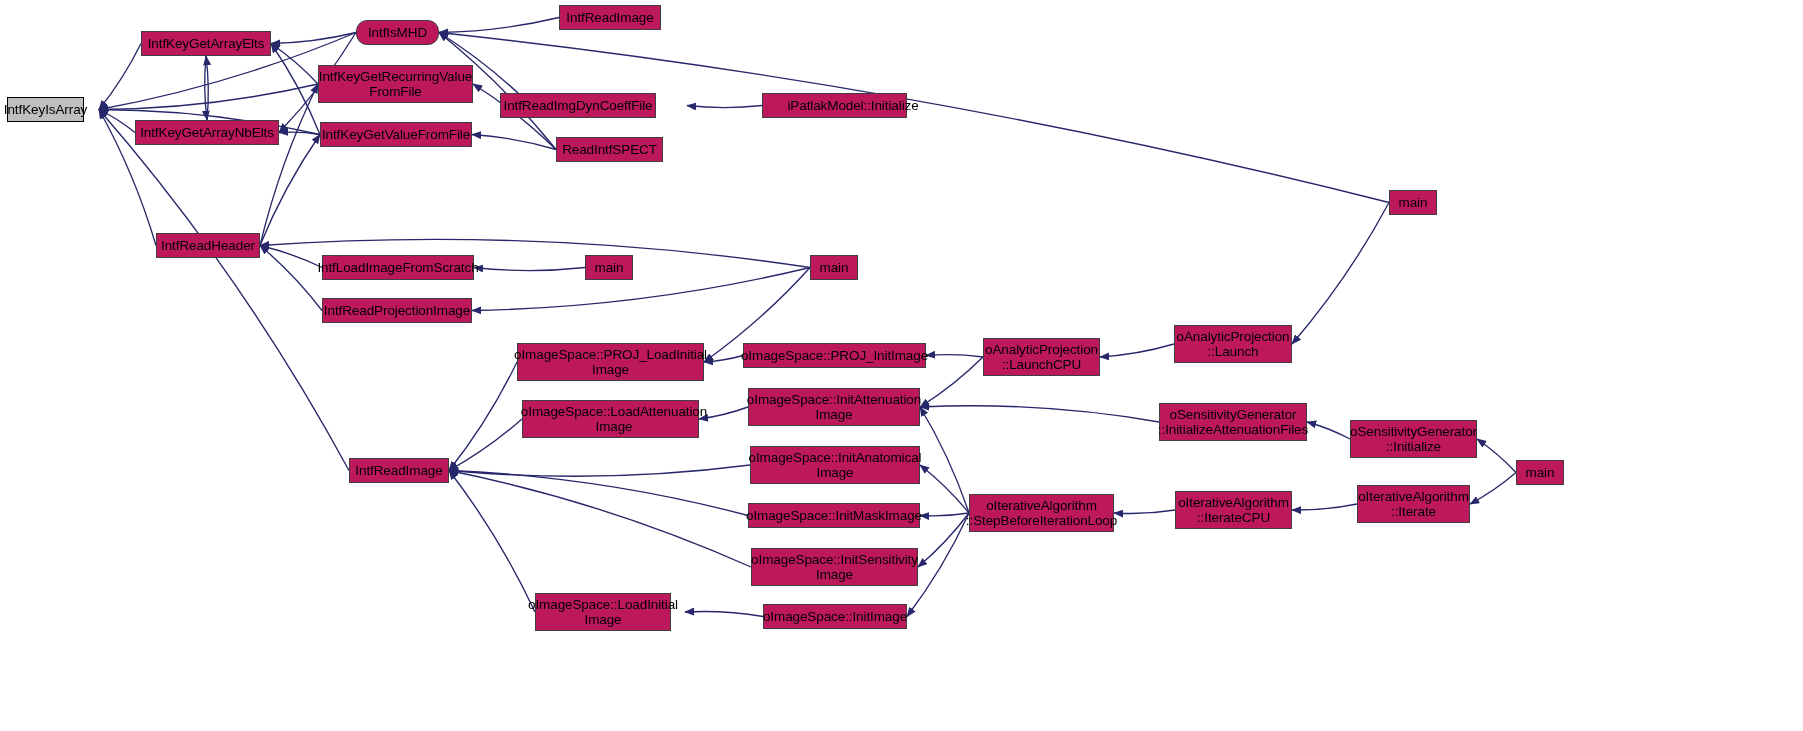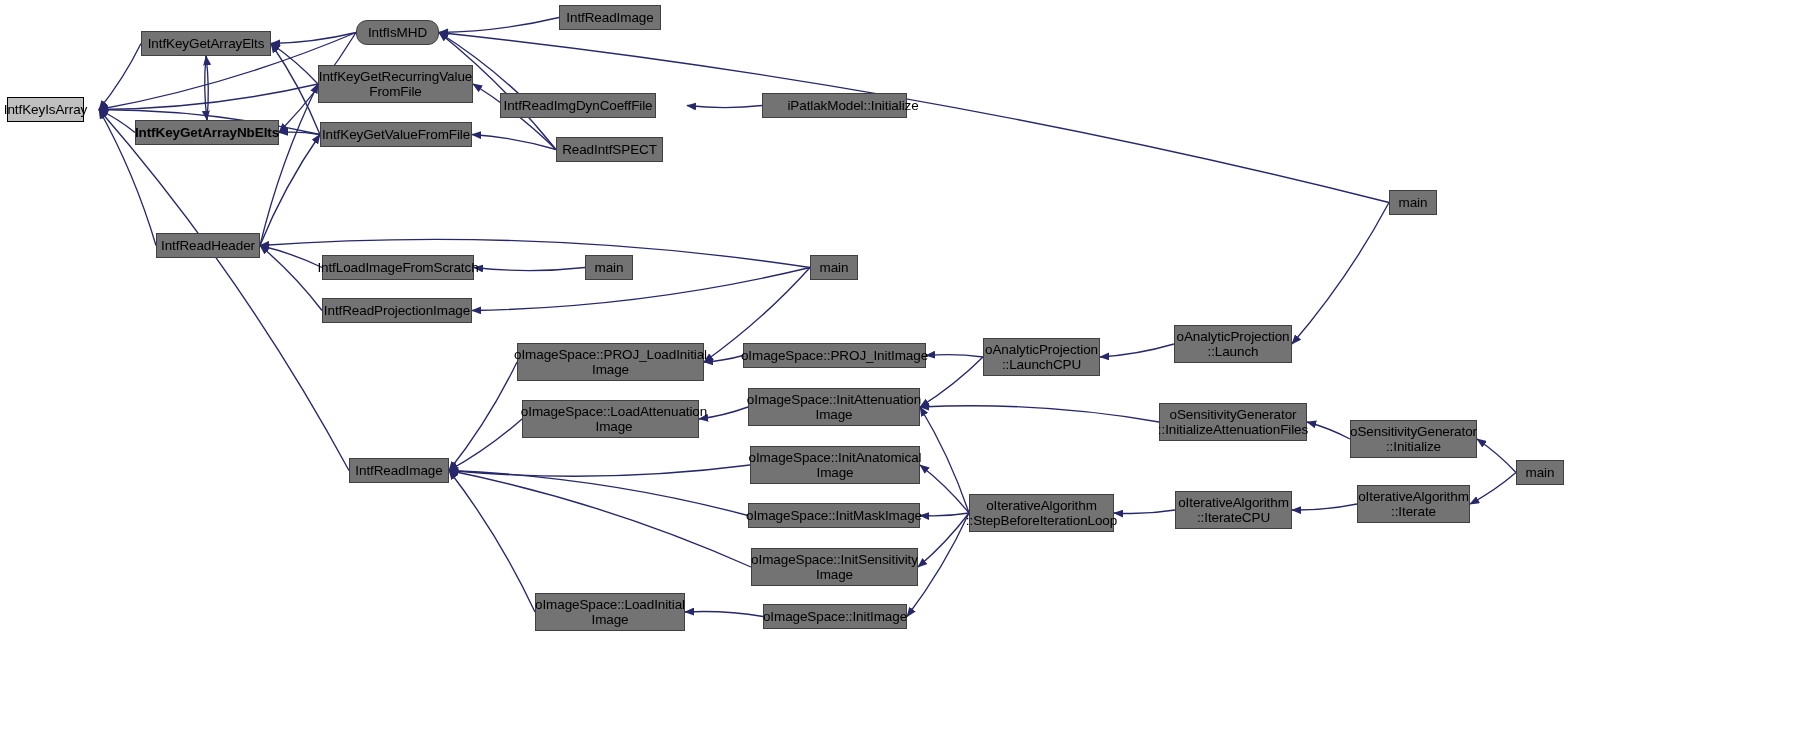--- a/index.html
+++ b/index.html
@@ -1,19 +1,19 @@
 <!DOCTYPE html>
 <html><head>
 <meta charset="utf-8">
 <style>
   html,body{margin:0;padding:0;background:#ffffff;}
   #canvas{position:relative;width:1803px;height:731px;background:#ffffff;
           font-family:"Liberation Sans","DejaVu Sans",sans-serif;overflow:hidden;}
   svg.edges{position:absolute;left:0;top:0;width:1803px;height:731px;pointer-events:none;}
-  .node{position:absolute;box-sizing:border-box;border:1px solid #000000;background:#737373;
+  .node{position:absolute;box-sizing:border-box;border:1px solid #000000;background:#be185d;
         display:flex;align-items:center;justify-content:center;text-align:center;
         font-size:13.5px;color:#000000;line-height:1.12;letter-spacing:-0.1px;
         padding:0 3px;white-space:pre-line;}
   .node.highlight{background:#bfbfbf;}
   .node.thick{border:1.6px solid #404040;}
 </style>
 </head>
 <body>
 
 <div id="canvas">
@@ -79,21 +79,21 @@
         <path d="M969,513 Q943.6925,568.16 907,616.5" marker-end="url(#ah)"></path>
       </g>
   </svg>
   <div id="node-layer">
       <div class="node highlight" style="left: 7px; top: 97px; width: 77px; height: 25px;">IntfKeyIsArray</div>
       <div class="node thick" style="left: 141px; top: 31px; width: 130px; height: 25px;">IntfKeyGetArrayElts</div>
       <div class="node thick" style="left: 356px; top: 20px; width: 83px; height: 25px; border-radius: 11px;">IntfIsMHD</div>
       <div class="node thick" style="left: 559px; top: 5px; width: 102px; height: 25px;">IntfReadImage</div>
       <div class="node thick" style="left: 318px; top: 65px; width: 155px; height: 38px;">IntfKeyGetRecurringValue
 FromFile</div>
-      <div class="node thick" style="left: 135px; top: 120px; width: 144px; height: 25px; font-weight: bold;">IntfKeyGetArrayNbElts</div>
+      <div class="node thick" style="left: 135px; top: 120px; width: 144px; height: 25px;">IntfKeyGetArrayNbElts</div>
       <div class="node thick" style="left: 320px; top: 122px; width: 152px; height: 25px;">IntfKeyGetValueFromFile</div>
       <div class="node thick" style="left: 500px; top: 93px; width: 156px; height: 25px;">IntfReadImgDynCoeffFile</div>
       <div class="node thick" style="left: 762px; top: 93px; width: 145px; height: 25px; padding-left: 40px;">iPatlakModel::Initialize</div>
       <div class="node thick" style="left: 556px; top: 137px; width: 107px; height: 25px;">ReadIntfSPECT</div>
       <div class="node thick" style="left: 1389px; top: 190px; width: 48px; height: 25px;">main</div>
       <div class="node thick" style="left: 156px; top: 233px; width: 104px; height: 25px;">IntfReadHeader</div>
       <div class="node thick" style="left: 322px; top: 255px; width: 152px; height: 25px;">IntfLoadImageFromScratch</div>
       <div class="node thick" style="left: 585px; top: 255px; width: 48px; height: 25px;">main</div>
       <div class="node thick" style="left: 810px; top: 255px; width: 48px; height: 25px;">main</div>
       <div class="node thick" style="left: 322px; top: 298px; width: 150px; height: 25px;">IntfReadProjectionImage</div>
@@ -118,17 +118,17 @@
       <div class="node thick" style="left: 748px; top: 503px; width: 172px; height: 25px;">oImageSpace::InitMaskImage</div>
       <div class="node thick" style="left: 969px; top: 494px; width: 145px; height: 38px;">oIterativeAlgorithm
 ::StepBeforeIterationLoop</div>
       <div class="node thick" style="left: 1175px; top: 491px; width: 117px; height: 38px;">oIterativeAlgorithm
 ::IterateCPU</div>
       <div class="node thick" style="left: 1357px; top: 485px; width: 113px; height: 38px;">oIterativeAlgorithm
 ::Iterate</div>
       <div class="node thick" style="left: 1516px; top: 460px; width: 48px; height: 25px;">main</div>
       <div class="node thick" style="left: 751px; top: 548px; width: 167px; height: 38px;">oImageSpace::InitSensitivity
 Image</div>
-      <div class="node thick" style="left: 535px; top: 593px; width: 150px; height: 38px;">oImageSpace::LoadInitial
+      <div class="node thick" style="left: 535px; top: 593px; width: 136px; height: 38px;">oImageSpace::LoadInitial
 Image</div>
       <div class="node thick" style="left: 763px; top: 604px; width: 144px; height: 25px;">oImageSpace::InitImage</div>
     </div>
 </div>
 
 </body></html>

